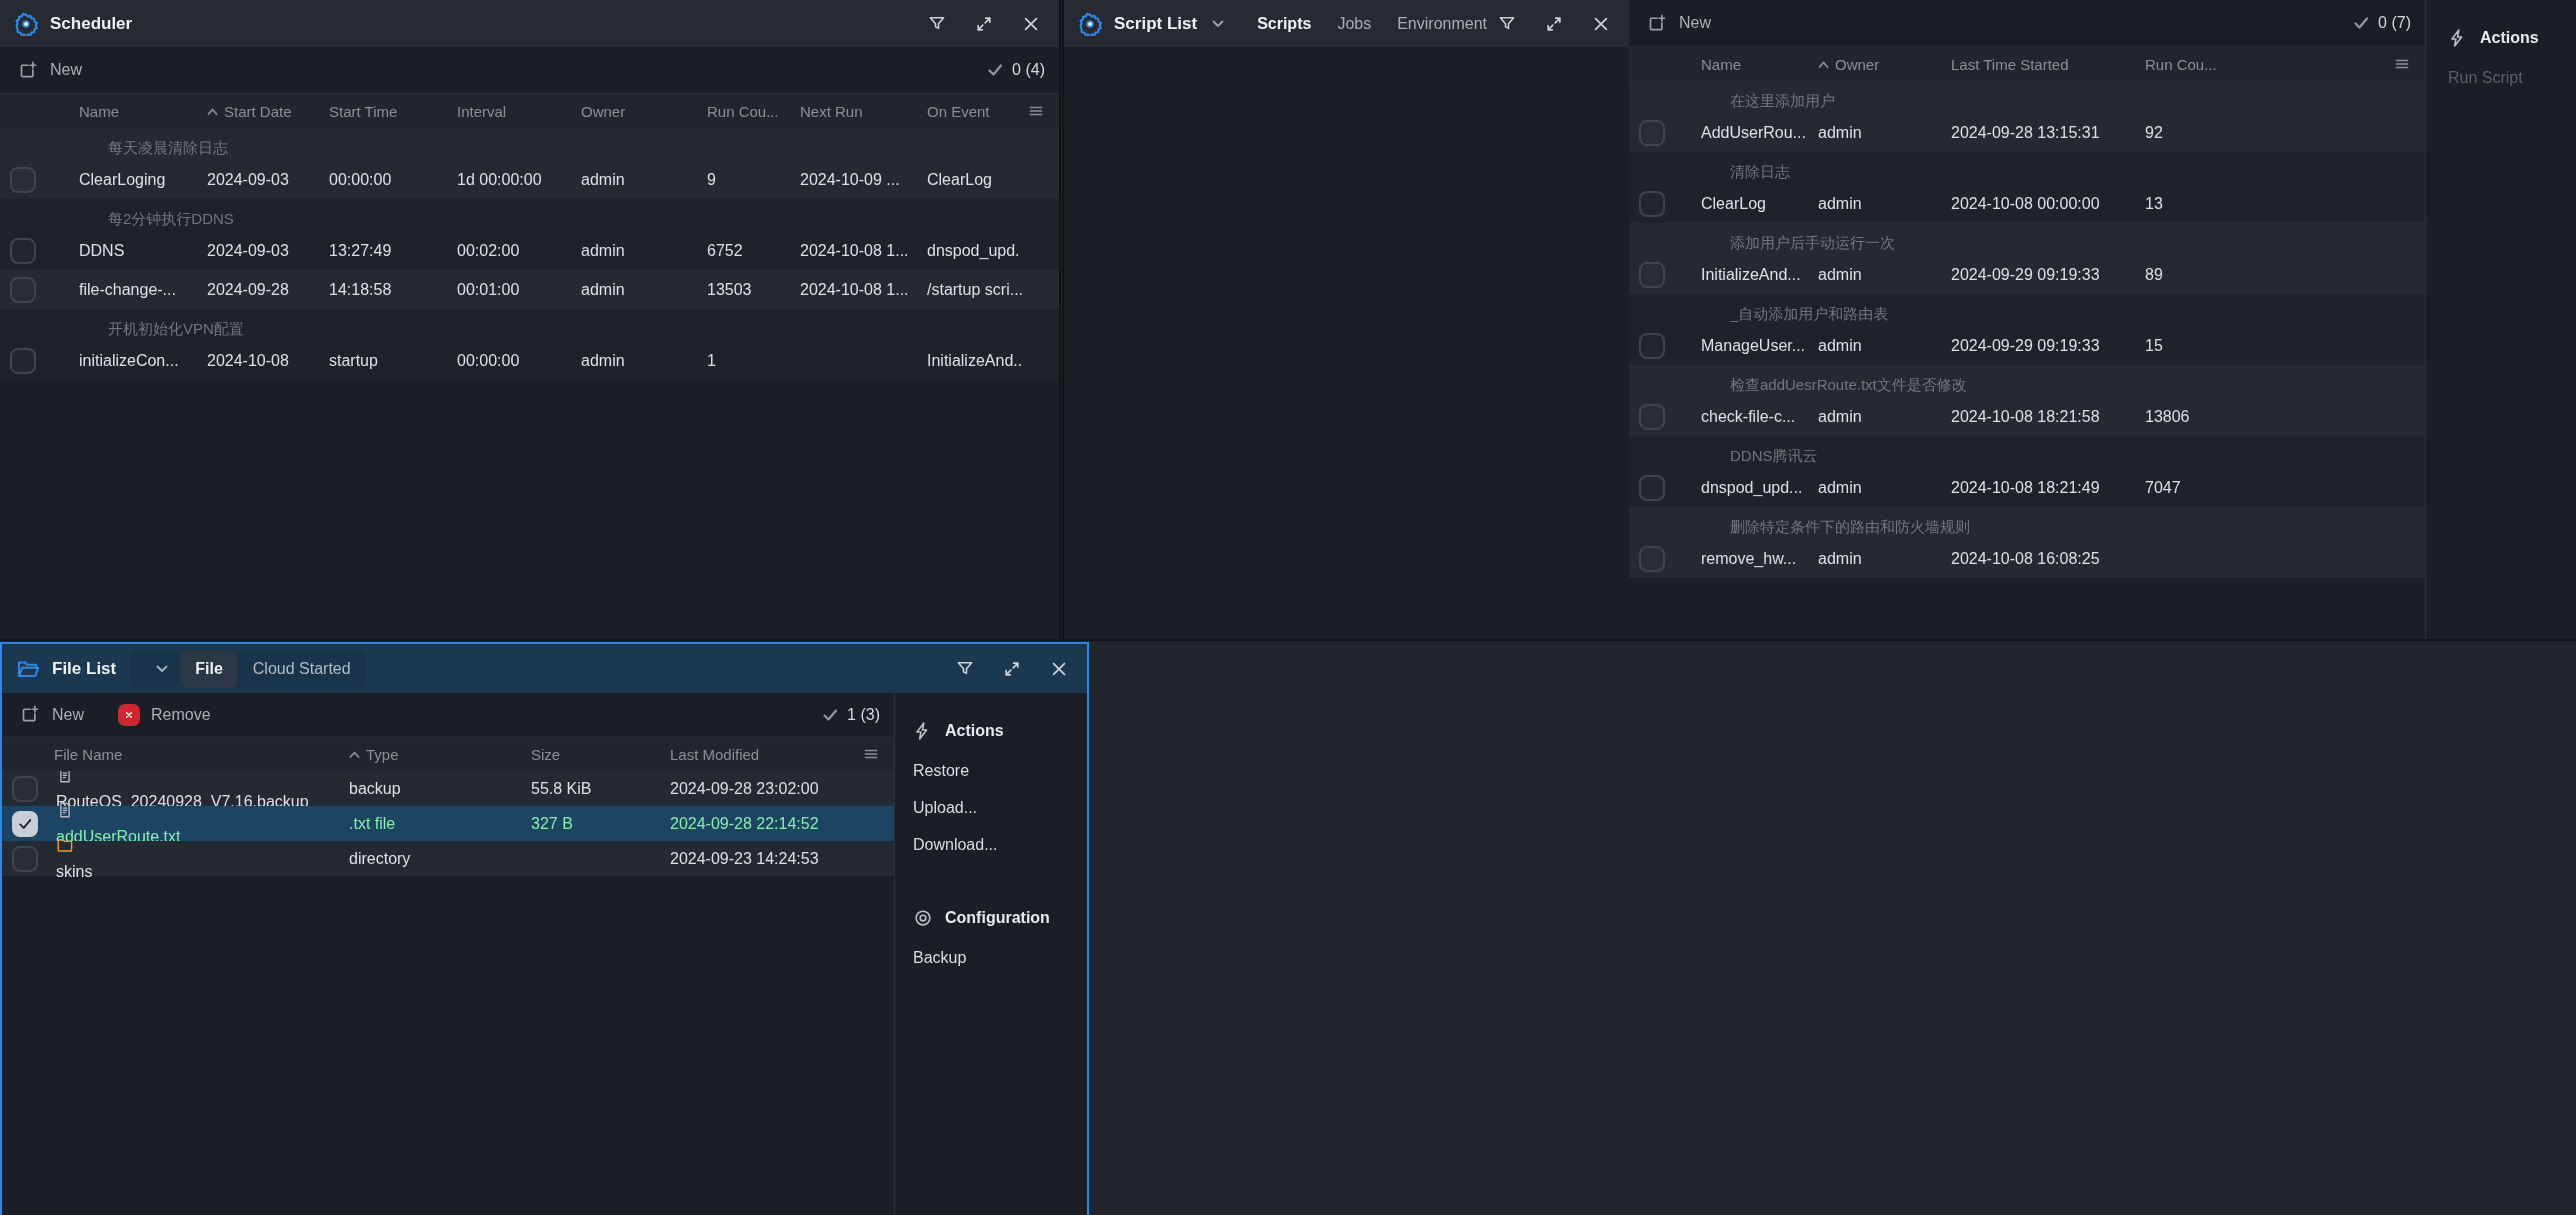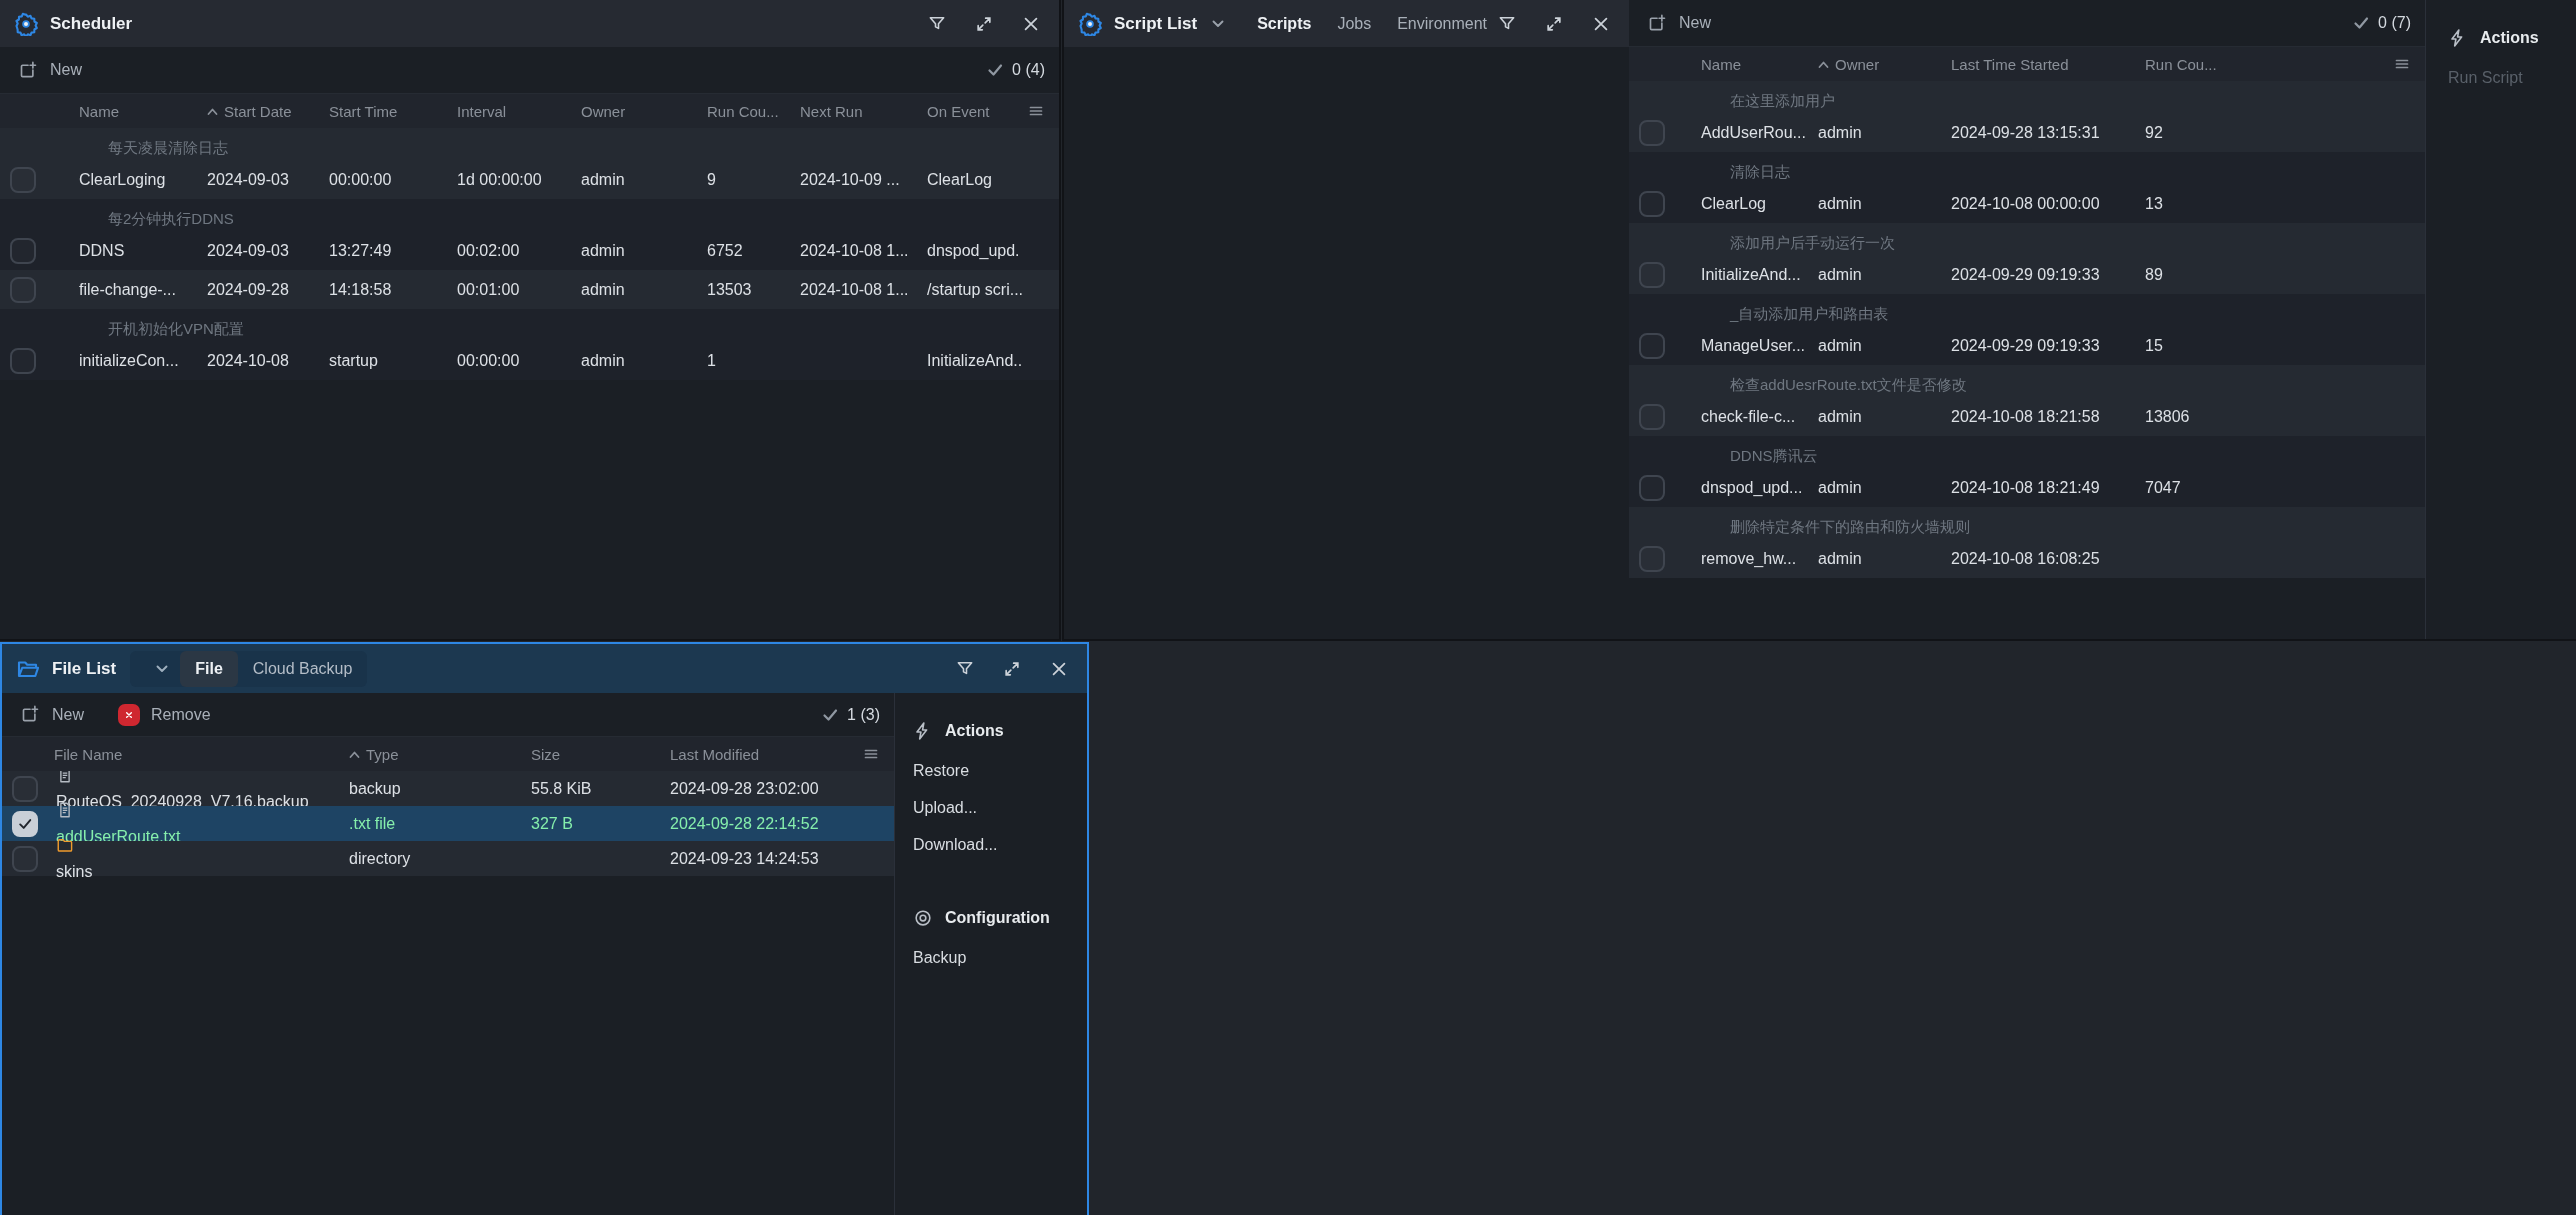--- a/index.html
+++ b/index.html
@@ -502,21 +502,21 @@
         </svg>
       </span>
     <span class="win-title">File List</span>
     <nav class="tabstrip">
       <span class="title-chevron strip-chevron">
           <svg viewBox="0 0 14 14" style="width:14px;height:14px">
             <use href="#i-chevron-down"></use>
           </svg>
         </span>
       <span class="tab active">File</span>
-      <span class="tab">Cloud Backup</span>
+      <span class="tab">Cloud Started</span>
     </nav>
     <span class="tb-icons">
       <span class="tb-icon">
           <svg viewBox="0 0 24 24">
             <use href="#i-filter"></use>
           </svg>
         </span>
       <span class="tb-icon">
           <svg viewBox="0 0 24 24">
             <use href="#i-expand"></use>

